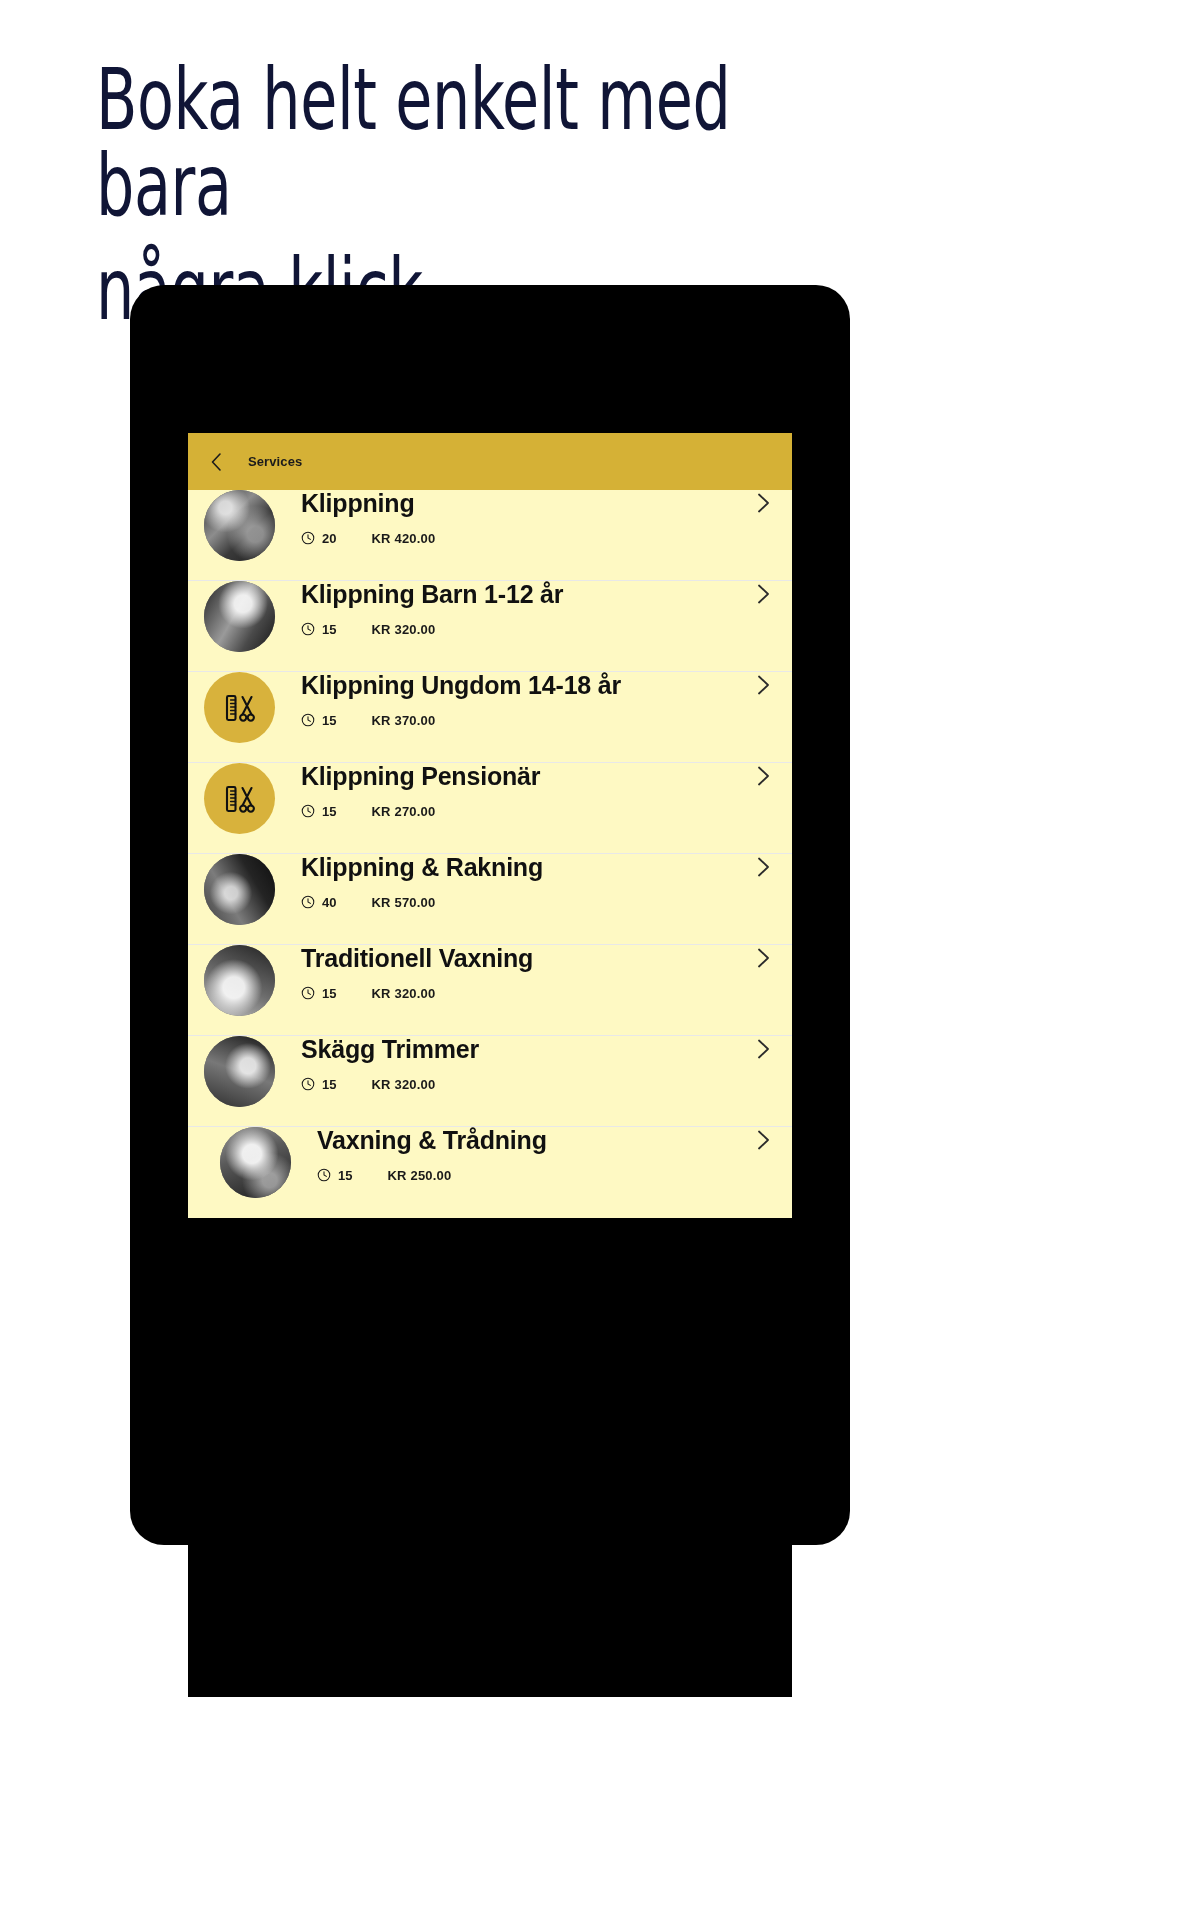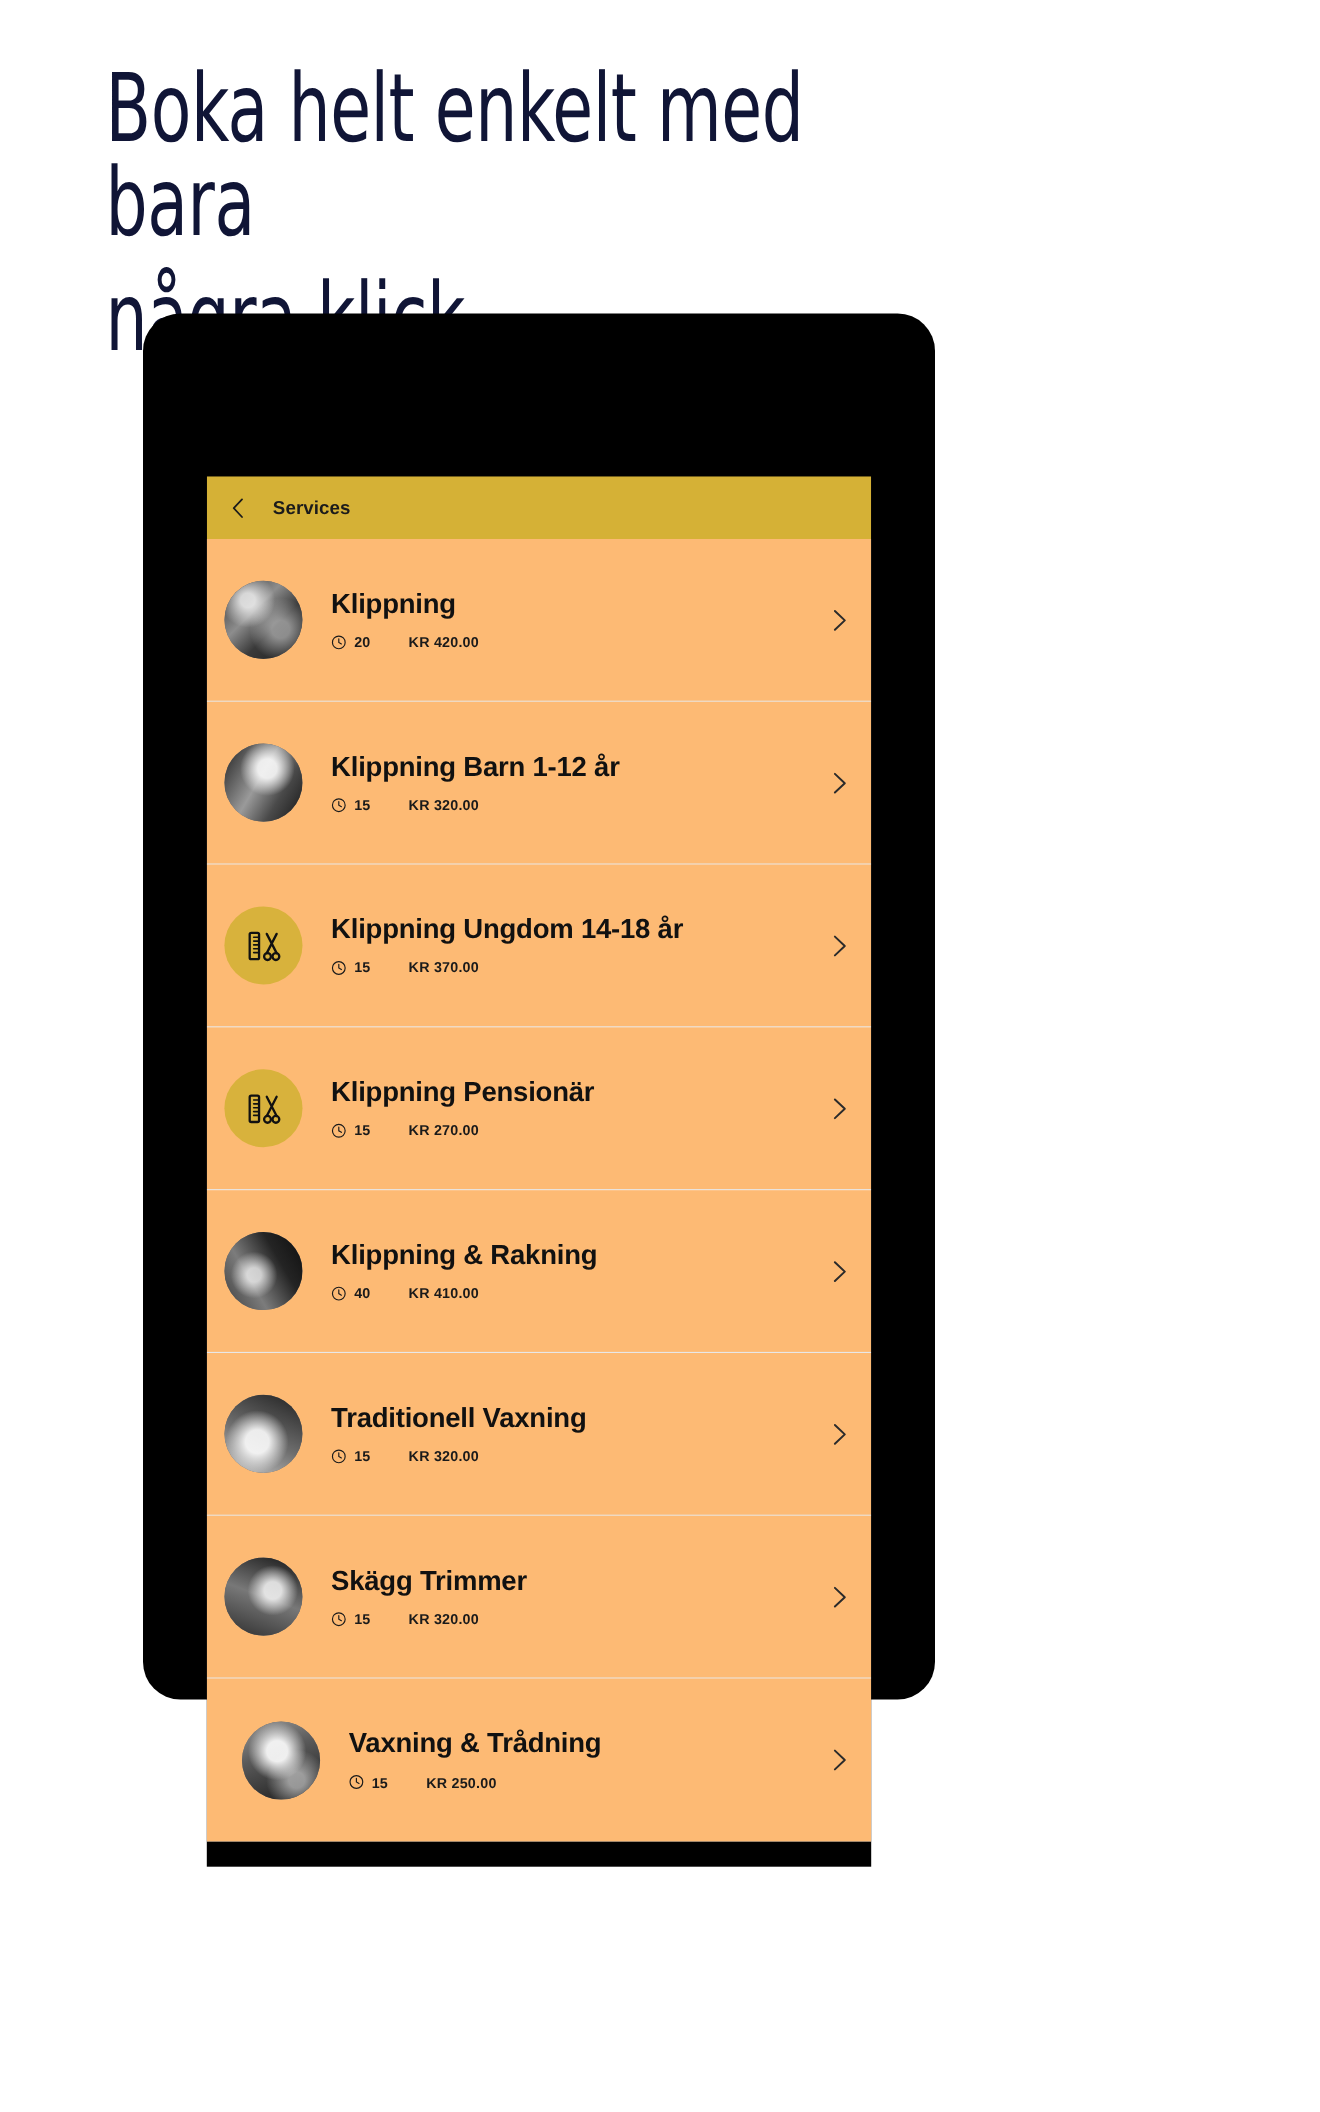--- a/index.html
+++ b/index.html
@@ -54,36 +54,35 @@
     align-items: center;
     padding-left: 18px;
   }
   .back-chevron {
     width: 22px; height: 22px;
     margin-right: 20px;
     display: flex; align-items: center; justify-content: center;
   }
   .back-chevron svg { display: block; }
   .app-title {
-    font-size: 17px;
+    font-size: 13px;
     font-weight: 700;
     color: #1b1b1b;
     letter-spacing: 0.1px;
   }
 
   
   .service-list { background: #ffffff; }
 
   .service-row {
     display: flex;
-    align-items: center;
-    height: 148px;
+    height: 91px;
     padding: 0 16px 0 16px;
     border-bottom: 1px solid #e8e8e8;
-    background: #fdba74;
+    background: #fef9c3;
     position: relative;
   }
   .service-row:last-child { border-bottom: none; padding-left: 32px; }
 
   .avatar {
     width: 71px; height: 71px;
     border-radius: 50%;
     flex: 0 0 71px;
     margin-right: 26px;
     overflow: hidden;
@@ -298,21 +297,21 @@
         <span class="svc-body">
           <span class="svc-name">Klippning &amp; Rakning</span>
           <span class="svc-meta">
             <span class="clock-icon">
               <svg width="14" height="14" viewBox="0 0 16 16" aria-hidden="true">
                 <circle cx="8" cy="8" r="6.6" fill="none" stroke="#1a1a1a" stroke-width="1.2"></circle>
                 <path d="M8 4.2 L8 8 L10.7 9.6" fill="none" stroke="#1a1a1a" stroke-width="1.2" stroke-linecap="round"></path>
               </svg>
             </span>
             <span class="svc-duration">40</span>
-            <span class="svc-price">KR 410.00</span>
+            <span class="svc-price">KR 570.00</span>
           </span>
         </span>
         <span class="row-chevron">
           <svg width="26" height="26" viewBox="0 0 26 26" aria-hidden="true">
             <path d="M9 4.5 L18 13 L9 21.5" fill="none" stroke="#2b2b2b" stroke-width="1.8" stroke-linecap="round" stroke-linejoin="round"></path>
           </svg>
         </span>
       </div>
 
       <div class="service-row">

